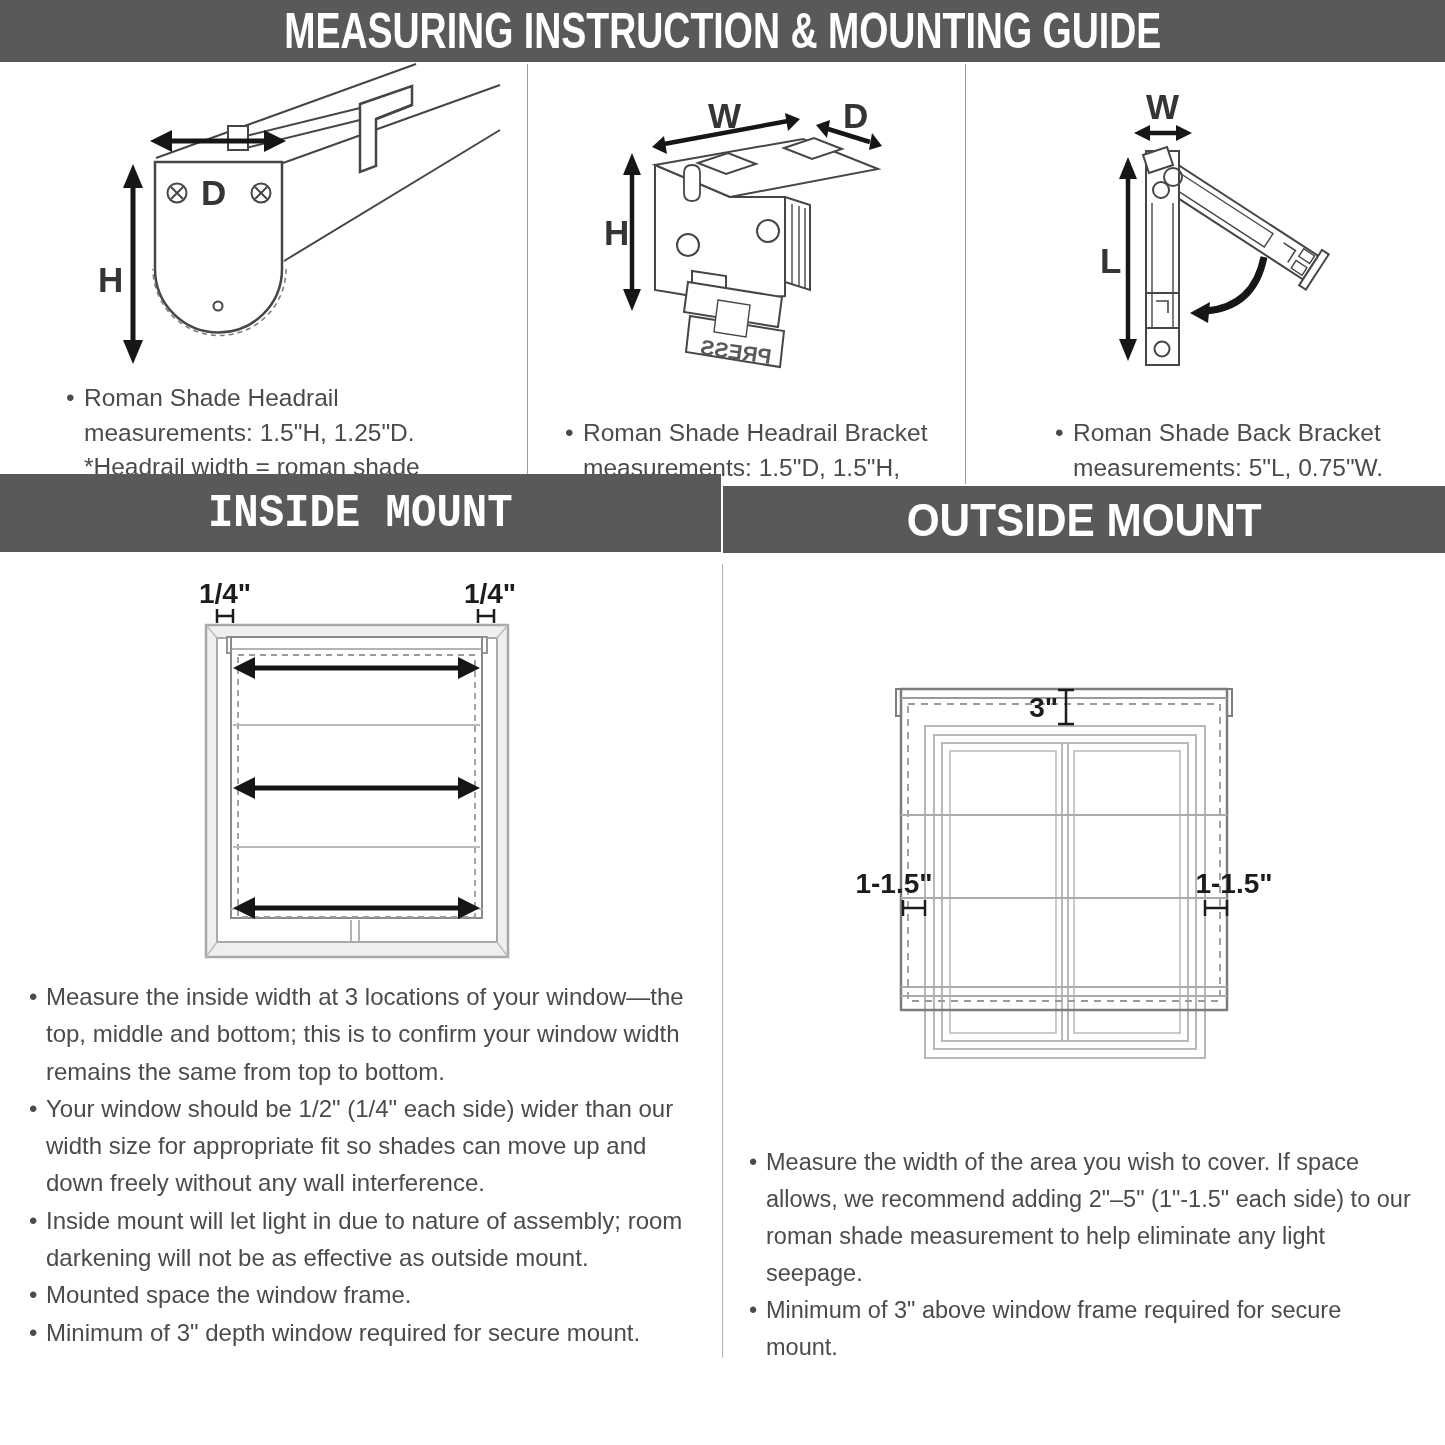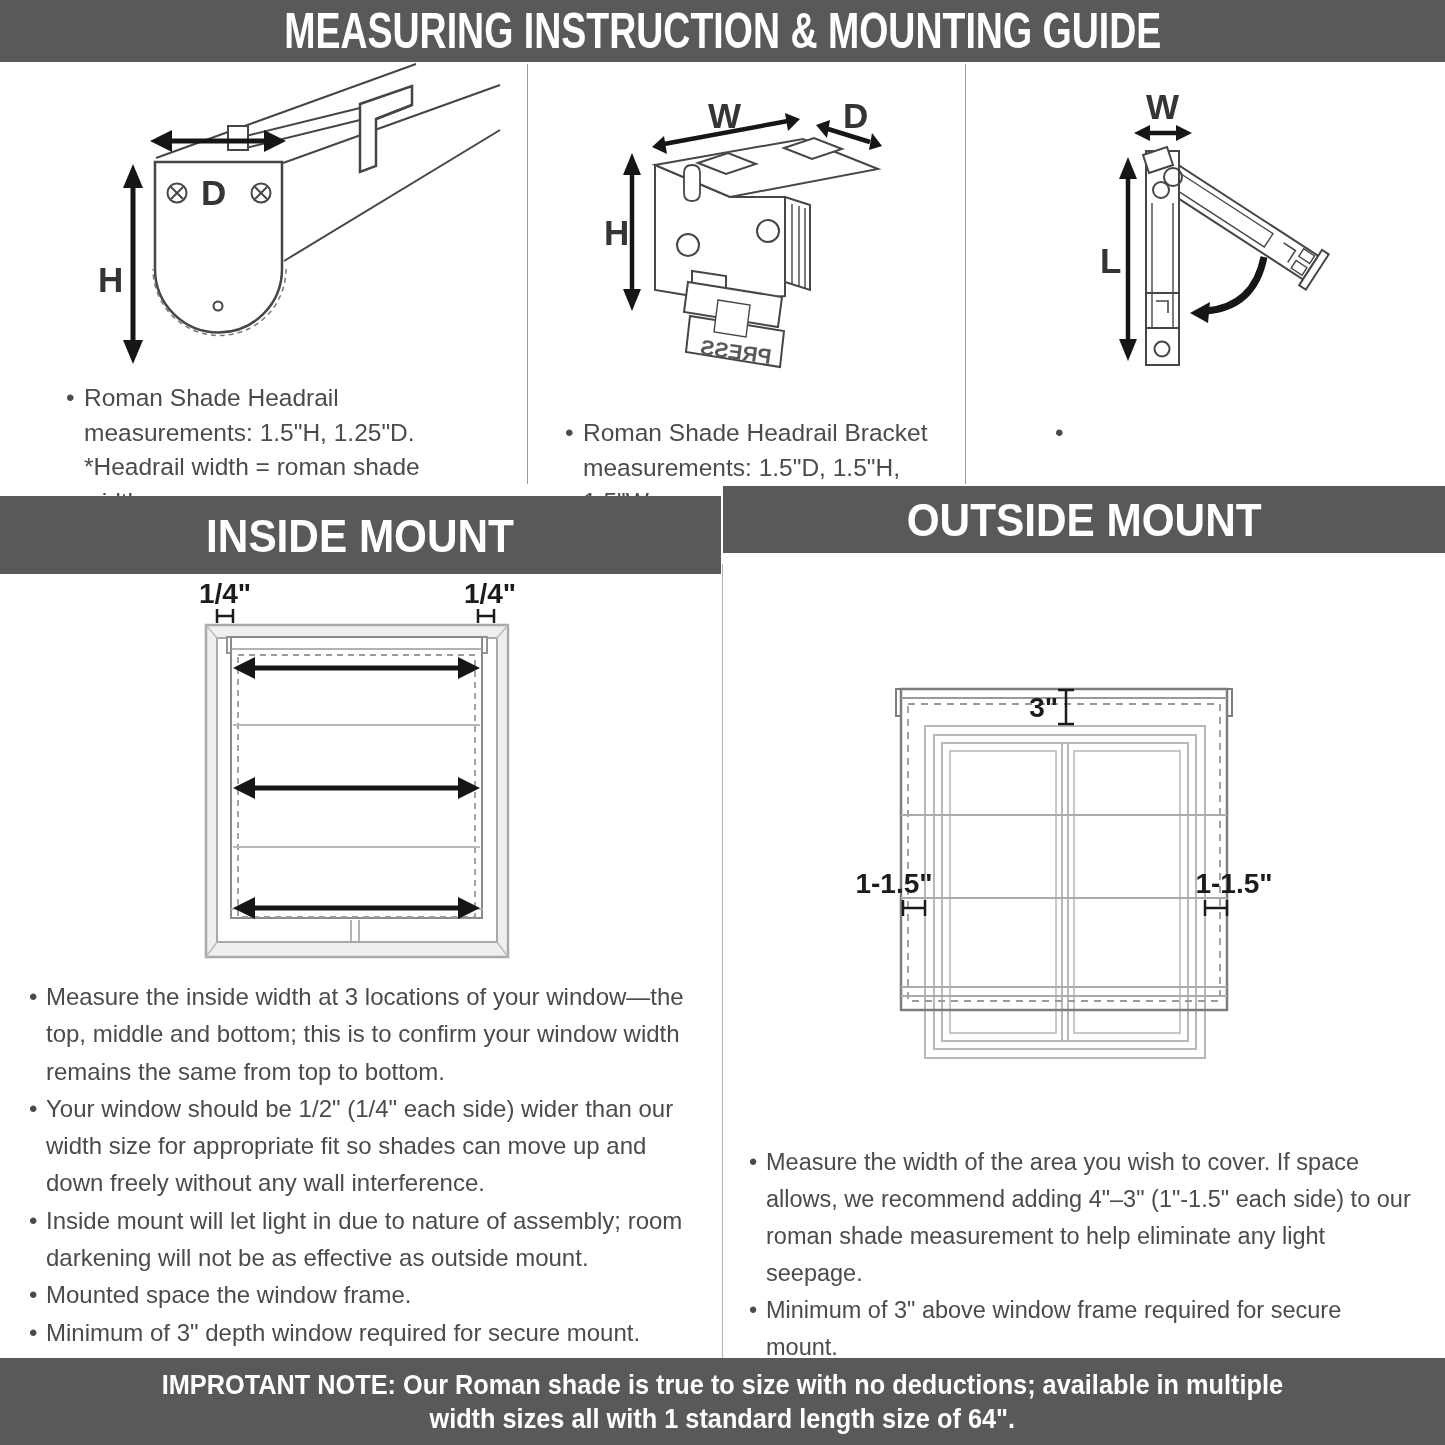--- a/index.html
+++ b/index.html
@@ -4,21 +4,21 @@
 <style>
   html,body { margin:0; padding:0; background:#ffffff; }
   .page {
     position:relative; width:1445px; height:1445px; background:#ffffff;
     font-family:"Liberation Sans", sans-serif; overflow:hidden;
     color:#4b4b4d;
   }
   
   .bar { position:absolute; background:#59585a; display:flex; align-items:center; justify-content:center; }
   .bar-top    { left:0; top:0; width:1445px; height:62px; }
-  .bar-inside { left:0; top:496px; width:721px; height:78px; }
+  .bar-inside { left:0; top:474px; width:721px; height:78px;font-family:Liberation Mono, monospace; }
   .bar-outside{ left:723px; top:486px; width:722px; height:67px; }
   .bar-footer { left:0; top:1358px; width:1445px; height:87px; flex-direction:column; }
   .bar-title {
     color:#ffffff; font-weight:bold; font-size:50px; white-space:nowrap;
     display:inline-block; transform:scaleX(0.75); transform-origin:center; letter-spacing:0px;
   }
   .section-title {
     color:#ffffff; font-weight:bold; font-size:47px; white-space:nowrap;
     display:inline-block; transform:scaleX(0.9); transform-origin:center;
   }
@@ -177,20 +177,21 @@
   <div class="cap" style="left:84px; top:381px; width:392px;">
     <span class="b">•</span>
     <span>Roman Shade Headrail measurements: 1.5"H, 1.25"D. *Headrail width = roman shade width.</span>
   </div>
   <div class="cap" style="left:583px; top:416px; width:380px;">
     <span class="b">•</span>
     <span>Roman Shade Headrail Bracket measurements: 1.5"D, 1.5"H, 1.5"W.</span>
   </div>
   <div class="cap" style="left:1073px; top:416px; width:330px;">
     <span class="b">•</span>
+    <span>Roman Shade Back Bracket measurements: 5"L, 0.75"W.</span>
   </div>
 
   <div class="bar bar-inside">
     <span class="section-title">INSIDE MOUNT</span>
   </div>
   <div class="bar bar-outside">
     <span class="section-title">OUTSIDE MOUNT</span>
   </div>
   <div class="vdiv vdiv-c"></div>
 
@@ -287,22 +288,18 @@
 
   <div class="blist blist-inside">
     <div class="bitem"><span class="b">•</span><span>Measure the inside width at 3 locations of your window—the top, middle and bottom; this is to confirm your window width remains the same from top to bottom.</span></div>
     <div class="bitem"><span class="b">•</span><span>Your window should be 1/2" (1/4" each side) wider than our width size for appropriate fit so shades can move up and down freely without any wall interference.</span></div>
     <div class="bitem"><span class="b">•</span><span>Inside mount will let light in due to nature of assembly; room darkening will not be as effective as outside mount.</span></div>
     <div class="bitem"><span class="b">•</span><span>Mounted space the window frame.</span></div>
     <div class="bitem"><span class="b">•</span><span>Minimum of 3" depth window required for secure mount.</span></div>
   </div>
 
   <div class="blist blist-outside">
-    <div class="bitem"><span class="b">•</span><span>Measure the width of the area you wish to cover. If space allows, we recommend adding 4"–3" (1"-1.5" each side) to our roman shade measurement to help eliminate any light seepage.</span></div>
+    <div class="bitem"><span class="b">•</span><span>Measure the width of the area you wish to cover. If space allows, we recommend adding 2"–5" (1"-1.5" each side) to our roman shade measurement to help eliminate any light seepage.</span></div>
     <div class="bitem"><span class="b">•</span><span>Minimum of 3" above window frame required for secure mount.</span></div>
   </div>
 
-  <div class="bar bar-footer">
-    <span class="footer-line">IMPROTANT NOTE: Our Roman shade is true to size with no deductions; available in multiple</span>
-    <span class="footer-line">width sizes all with 1 standard length size of 64".</span>
-  </div>
 
 </div>
 
 </body></html>

